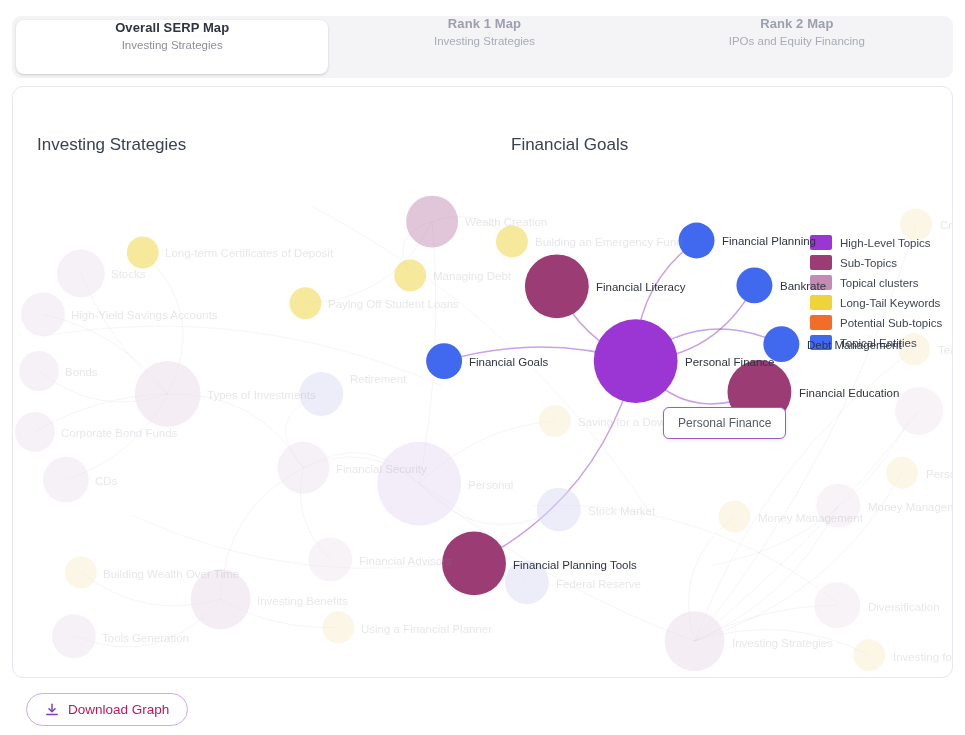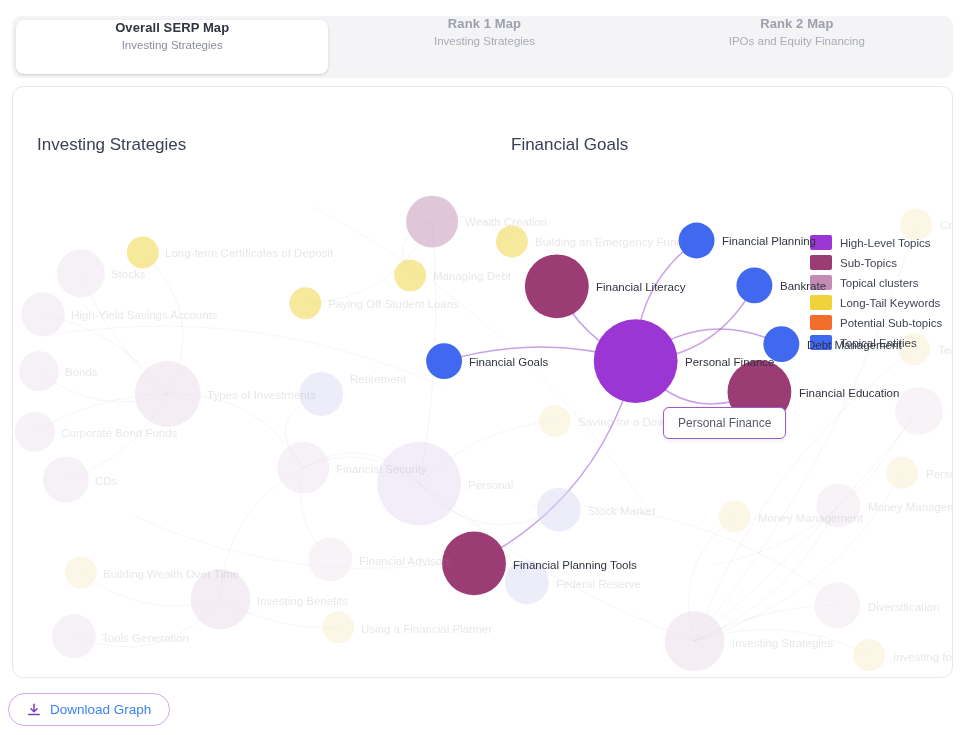--- a/index.html
+++ b/index.html
@@ -103,27 +103,27 @@
     border: 1.5px solid #9a5cc6;
     border-radius: 6px;
     padding: 8px 14px;
     font-size: 12px; color: #555b68;
     box-shadow: 0 1px 4px rgba(16,24,40,.10);
     white-space: nowrap;
   }
 
   
   .download-btn {
-    position: absolute; left: 8px; top: 693px;
+    position: absolute; left: 26px; top: 693px;
     display: flex; align-items: center; gap: 9px;
     height: 33px; padding: 0 18px;
     background: #ffffff;
     border: 1.4px solid #cfa9ea;
     border-radius: 17px;
-    color: #3b82f6;
+    color: #be185d;
     font-size: 13.5px;
     cursor: pointer;
   }
   .download-btn svg { display:block; }
 </style>
 </head>
 <body>
 
 <div class="tabs-wrap">
   <div class="tab active">

